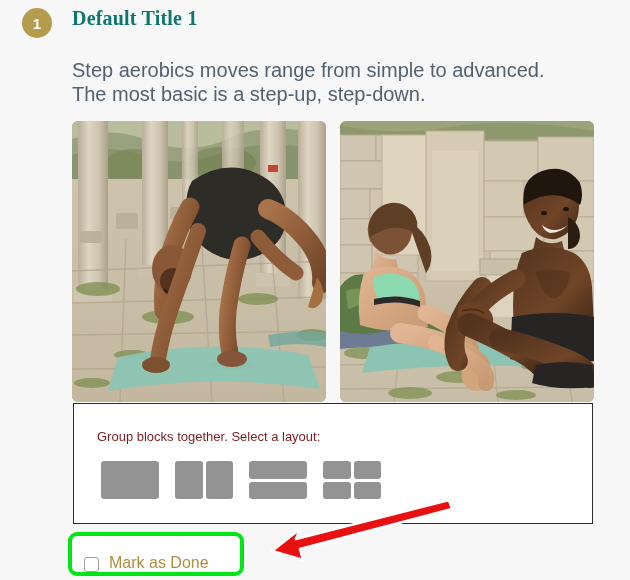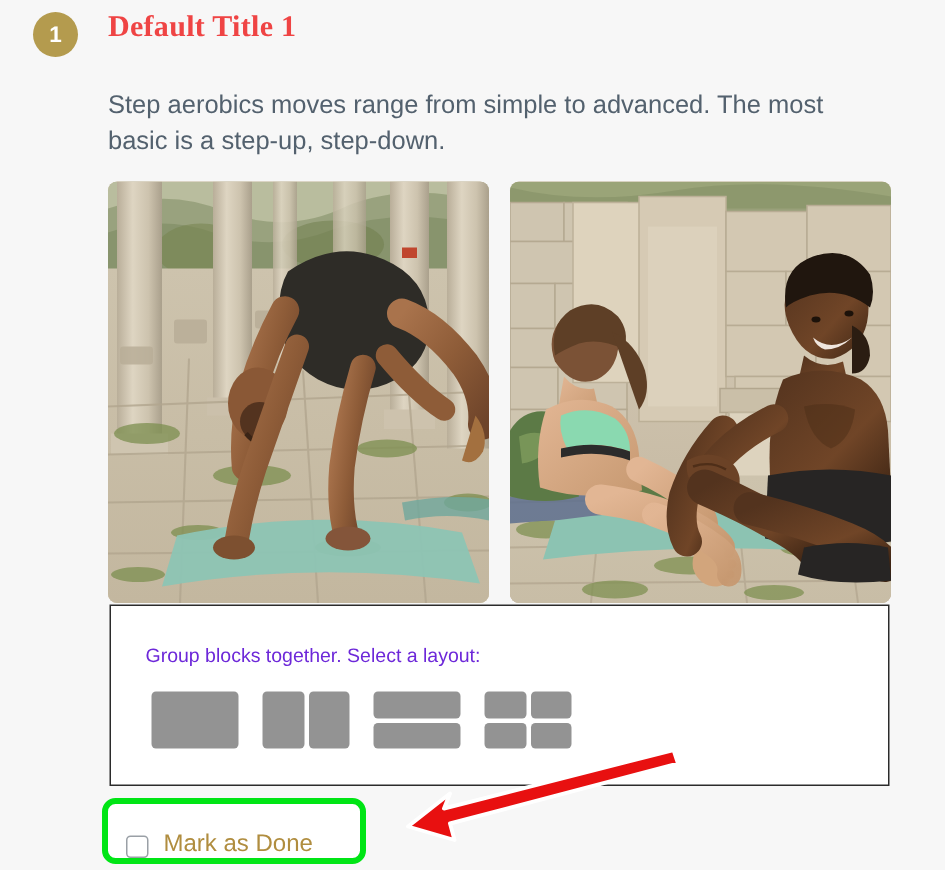--- a/index.html
+++ b/index.html
@@ -34,30 +34,30 @@
     justify-content: center;
     font-family: "Liberation Sans", sans-serif;
     line-height: 1;
   }
   .page-title {
     position: absolute;
     left: 72px; top: 7px;
     font-family: "Liberation Serif", serif;
     font-weight: 700;
     font-size: 20px;
-    color: #ef4444;
+    color: #0f766e;
     letter-spacing: 0.2px;
   }
 
   
   .body-text {
     position: absolute;
     left: 72px; top: 58px;
     width: 500px;
-    font-size: 17px;
+    font-size: 20px;
     line-height: 24px;
     color: #53616e;
   }
 
   
   .img-row {
     position: absolute;
     left: 72px; top: 121px;
     width: 522px; height: 281px;
     display: flex;
@@ -78,21 +78,21 @@
     position: absolute;
     left: 73px; top: 403px;
     width: 520px; height: 121px;
     background: #ffffff;
     border: 1px solid #2b2b2b;
   }
   .layout-label {
     position: absolute;
     left: 23px; top: 25px;
     font-size: 13px;
-    color: #6d28d9;
+    color: #7f1d1d;
   }
   .layout-options {
     position: absolute;
     left: 27px; top: 57px;
     display: flex;
     gap: 16px;
   }
   .layout-opt {
     width: 58px;
     height: 38px;

